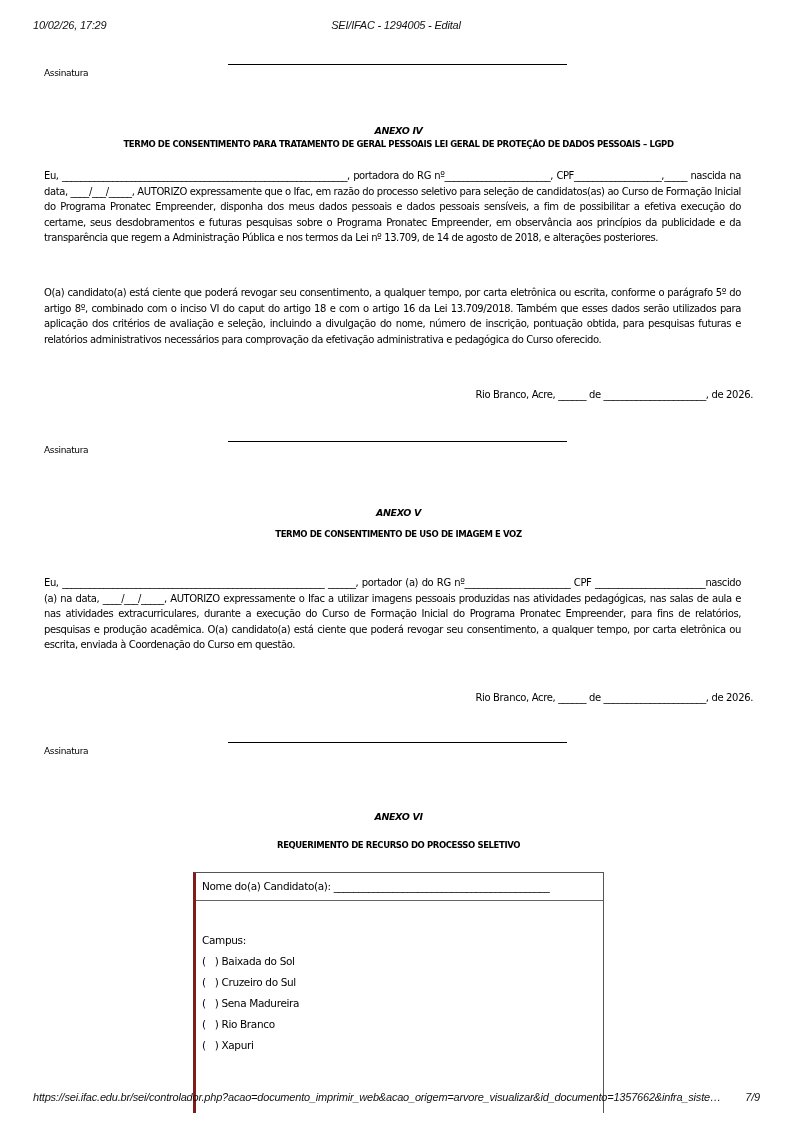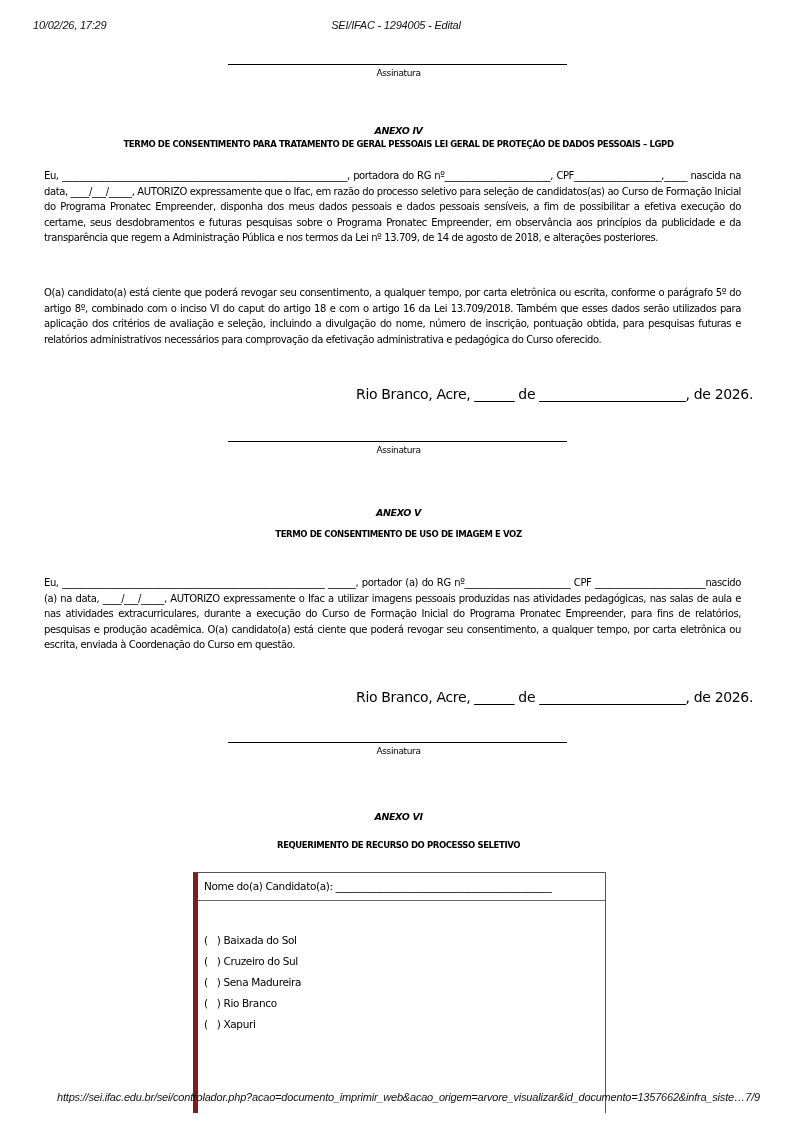--- a/index.html
+++ b/index.html
@@ -10,52 +10,52 @@
     .print-header, .print-footer {
       position: absolute; left: 0; right: 1px;
       font-family: "Liberation Sans", sans-serif; font-size: 11px; color: #111;
       letter-spacing: -0.2px;
       font-style: italic;
     }
     .print-header { top: 19px; height: 14px; }
     .print-header .date { position: absolute; left: 33px; }
     .print-header .title { position: absolute; left: 0; right: 0; text-align: center; }
     .print-footer { top: 1091px; height: 14px; }
-    .print-footer .url { position: absolute; left: 33px; width: 700px; white-space: nowrap; overflow: hidden; margin-left: 24px; }
+    .print-footer .url { position: absolute; left: 33px; width: 700px; white-space: nowrap; overflow: hidden; }
     .print-footer .page { position: absolute; right: 32px; }
 
     .doc {
       position: absolute; left: 44px; width: 709px; top: 0;
       font-family: "DejaVu Sans", sans-serif; font-size: 10px; line-height: 15.6px;
       letter-spacing: -0.35px;
     }
     .sig-line {
       position: absolute; left: 184px; width: 339px; height: 0;
       border-top: 1px solid #000;
     }
     .sig-label {
-      position: absolute; left: 0; right: 0; text-align: center; font-size: 9px;
+      position: absolute; left: 0; right: 0; font-size: 9px;
     }
     .heading {
       position: absolute; left: 0; right: 0; text-align: center; font-weight: bold; font-size: 9.5px; font-style: italic;
     }
     .subheading {
       position: absolute; left: 0; right: 0; text-align: center; font-weight: bold; font-size: 8.5px;
       letter-spacing: -0.4px;
     }
     .para {
       position: absolute; left: 0; right: 12px; text-align: justify; font-size: 10px;
       letter-spacing: -0.4px;
     }
     .date-line {
-      position: absolute; right: 0; text-align: right; font-size: 14px;
+      position: absolute; right: 0; text-align: right; font-size: 10px;
     }
     .form-box {
       position: absolute; left: 149px; width: 407px; top: 872px; height: 240px;
-      border-left: 5px solid #7f1d1d; border-right: 1px solid #555; border-top: 1px solid #555;
+      border-left: 3px solid #7f1d1d; border-right: 1px solid #555; border-top: 1px solid #555;
     }
     .form-row-name {
       height: 27px; border-bottom: 1px solid #666; padding-left: 6px;
       font-size: 10.5px; line-height: 27px; white-space: nowrap; overflow: hidden;
     }
     .campus-block { padding: 30px 0 0 6px; font-size: 10.5px; }
     .campus-label { height: 21px; line-height: 18px; }
     .campus-option { height: 21px; line-height: 18px; white-space: pre; }
   </style>
 </head>
@@ -85,20 +85,21 @@
   <div class="date-line" style="top:690px;">Rio Branco, Acre, ______ de ______________________, de 2026.</div>
   <div class="sig-line" style="top:742px;"></div>
   <div class="sig-label" style="top:744px;">Assinatura</div>
 
   <div class="heading" style="top:809px;">ANEXO VI</div>
   <div class="subheading" style="top:830px;margin-top:8px;">REQUERIMENTO DE RECURSO DO PROCESSO SELETIVO</div>
 
   <div class="form-box">
     <div class="form-row-name">Nome do(a) Candidato(a): ____________________________________________</div>
     <div class="campus-block">
+      <div class="campus-label">Campus:</div>
       <div class="campus-option">(   ) Baixada do Sol</div>
       <div class="campus-option">(   ) Cruzeiro do Sul</div>
       <div class="campus-option">(   ) Sena Madureira</div>
       <div class="campus-option">(   ) Rio Branco</div>
       <div class="campus-option">(   ) Xapuri</div>
     </div>
   </div>
 </div>
 
 <div class="print-footer">

